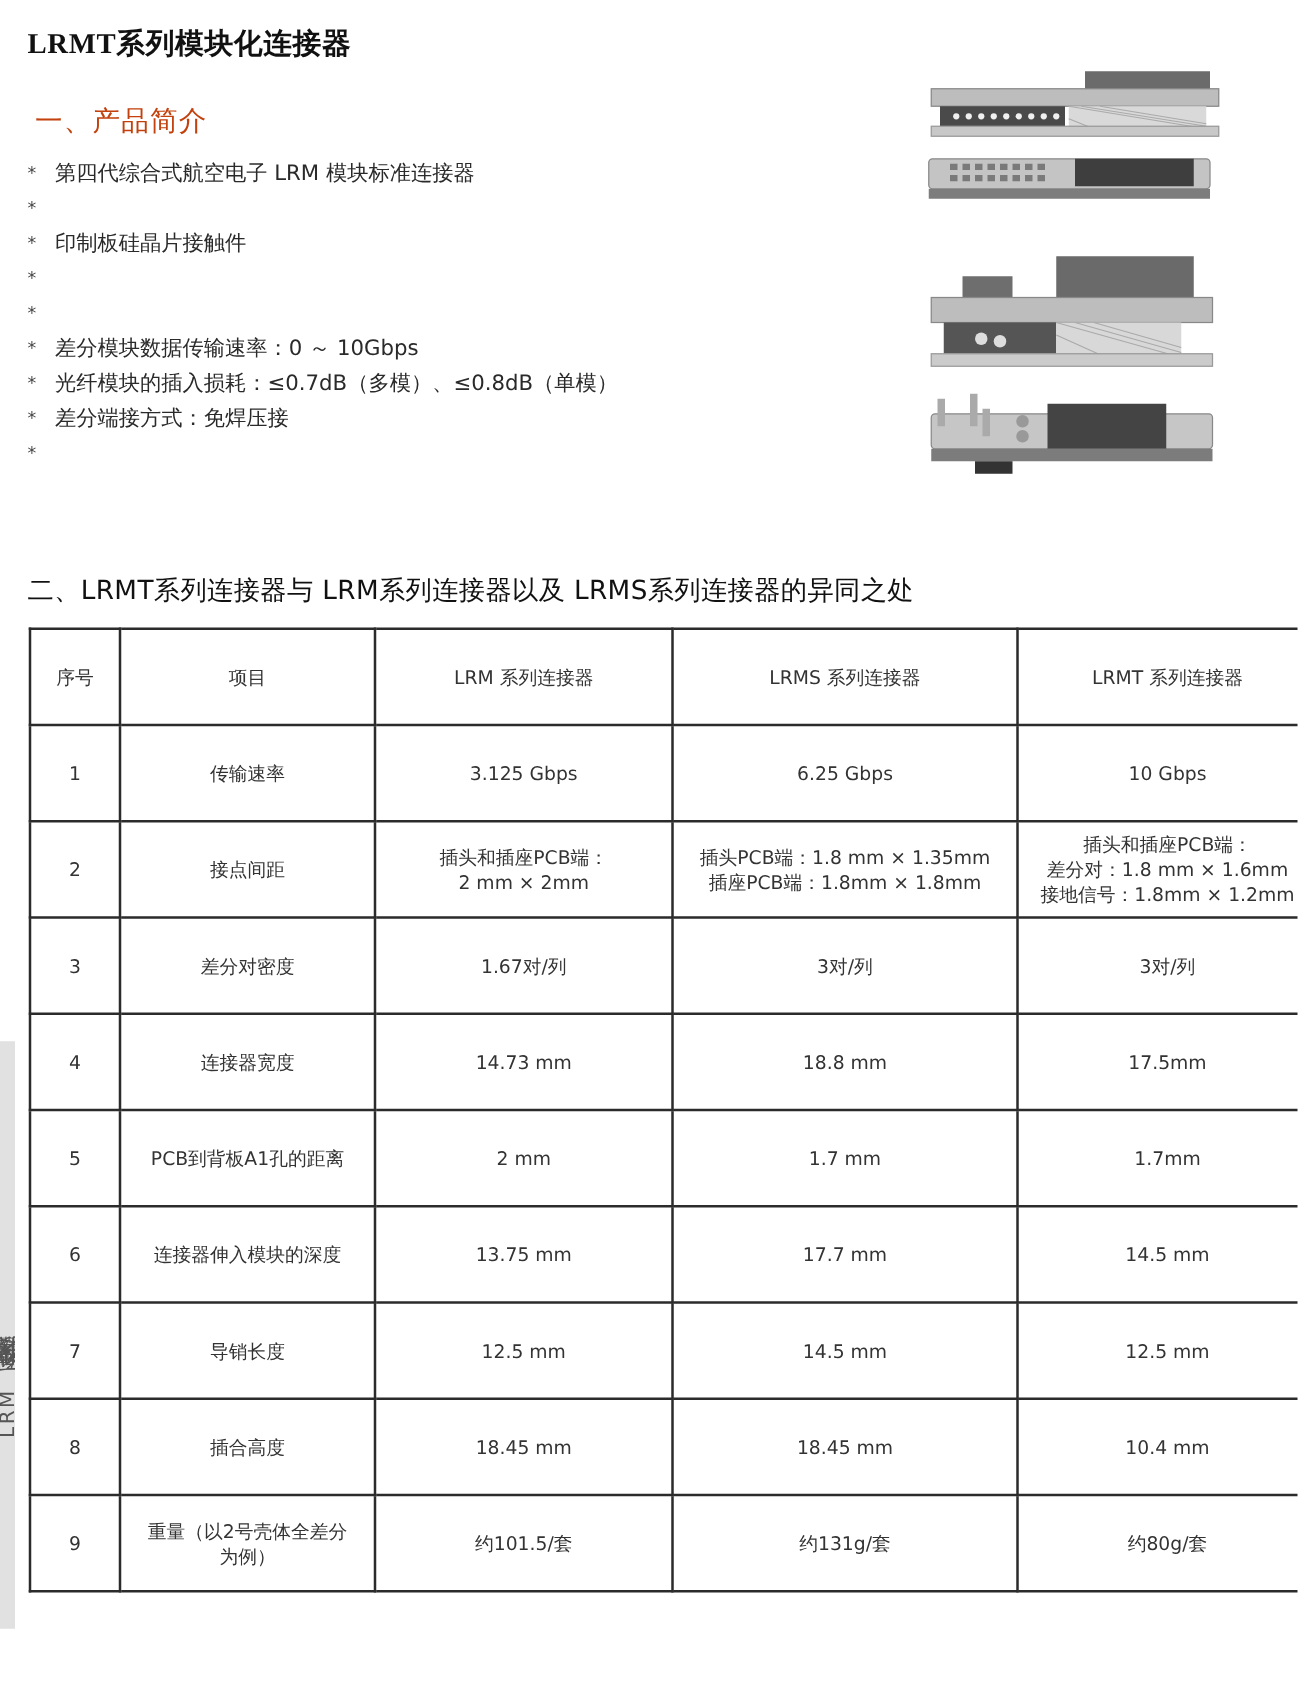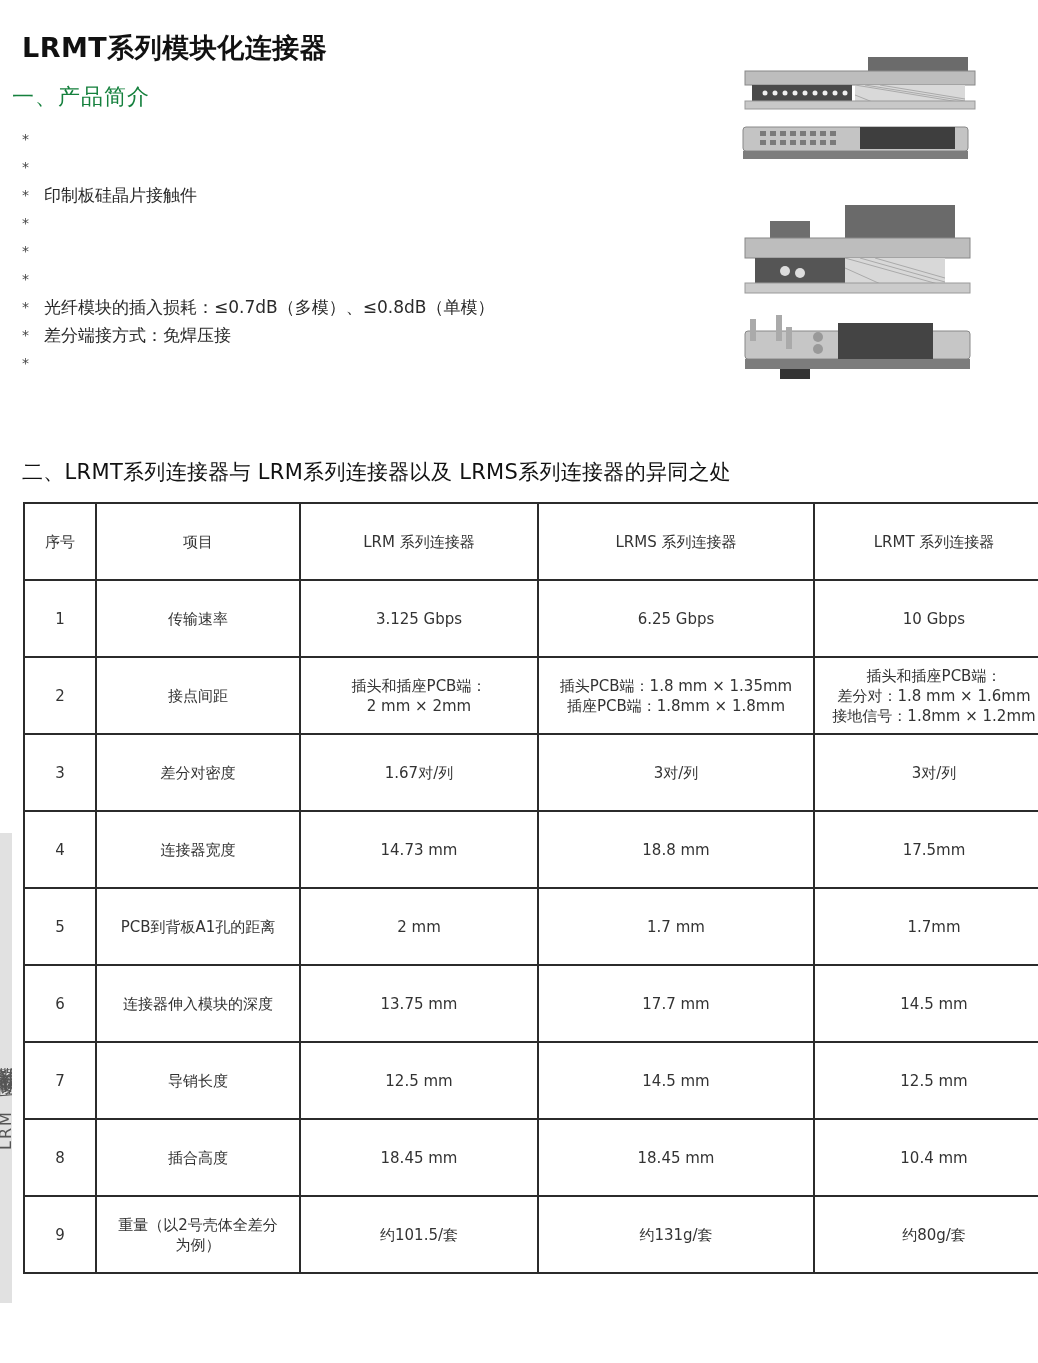--- a/index.html
+++ b/index.html
@@ -1,26 +1,26 @@
 <!DOCTYPE html>
 <html><head>
 <meta charset="utf-8">
 <style>
   html, body { margin: 0; padding: 0; background: #ffffff; }
   body {
     width: 1038px; height: 1363px; position: relative; overflow: hidden;
     font-family: "DejaVu Sans", "Liberation Sans", sans-serif; color: #222;
   }
   .title {
-    position: absolute; left: 22px; top: 30px;
-    font-size: 27px; font-weight: bold; color: #111; letter-spacing: 0.5px;
+    position: absolute; left: 22px; top: 19px;
+    font-size: 23px; font-weight: bold; color: #111; letter-spacing: 0.5px; font-family: Liberation Serif, serif;
   }
   .sec1 {
-    position: absolute; left: 12px; top: 82px;
-    font-size: 22px; color: #15803d; letter-spacing: 1px;
+    position: absolute; left: 28px; top: 82px;
+    font-size: 22px; color: #c2410c; letter-spacing: 1px;
   }
   .bullets {
     position: absolute; left: 22px; top: 125px; margin: 0; padding: 0; list-style: none;
     font-size: 17px; color: #2a2a2a; line-height: 28px;
   }
   .bullets li { display: flex; }
   .bullets .star { width: 22px; flex: 0 0 22px; font-size: 14px; color: #444; }
   .bullets .txt { white-space: pre-line; }
   .photos { position: absolute; left: 740px; top: 55px; width: 245px; height: 330px; }
   .conn { position: absolute; }
@@ -51,36 +51,38 @@
 </head>
 <body>
 
 <div class="title">LRMT系列模块化连接器</div>
 
 <div class="sec1">一、产品简介</div>
 
 <ul class="bullets">
   <li>
       <span class="star">*</span>
+      <span class="txt">第四代综合式航空电子 LRM 模块标准连接器</span>
     </li>
   <li>
       <span class="star">*</span>
     </li>
   <li>
       <span class="star">*</span>
       <span class="txt">印制板硅晶片接触件</span>
     </li>
   <li>
       <span class="star">*</span>
     </li>
   <li>
       <span class="star">*</span>
     </li>
   <li>
       <span class="star">*</span>
+      <span class="txt">差分模块数据传输速率：0 ～ 10Gbps</span>
     </li>
   <li>
       <span class="star">*</span>
       <span class="txt">光纤模块的插入损耗：≤0.7dB（多模）、≤0.8dB（单模）</span>
     </li>
   <li>
       <span class="star">*</span>
       <span class="txt">差分端接方式：免焊压接</span>
     </li>
   <li>

